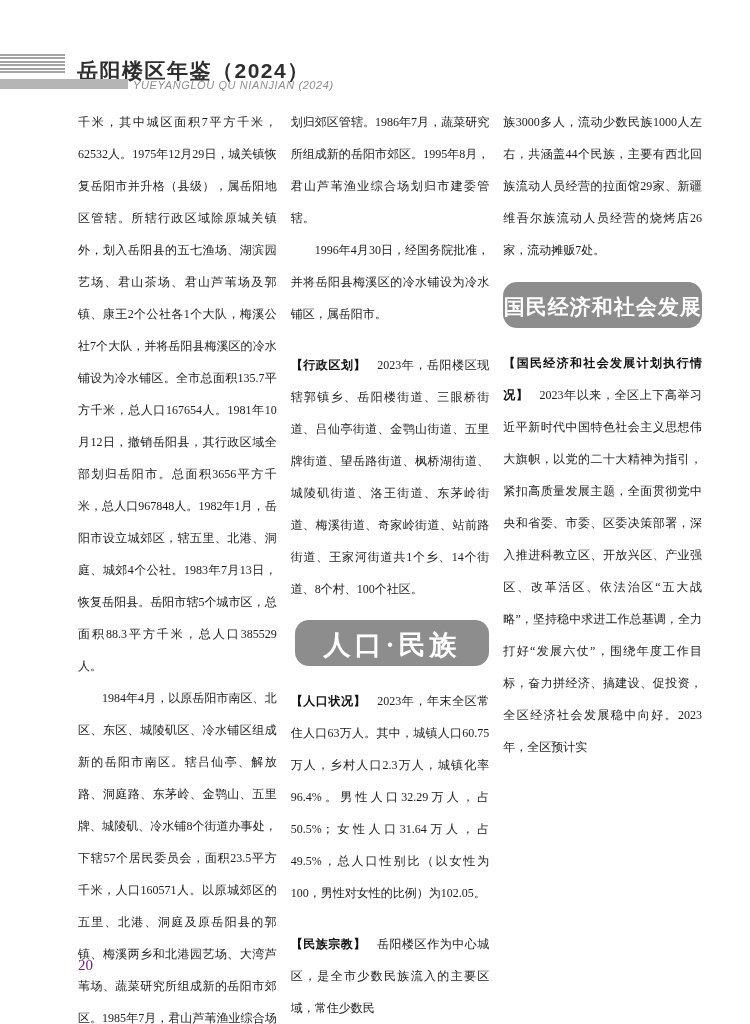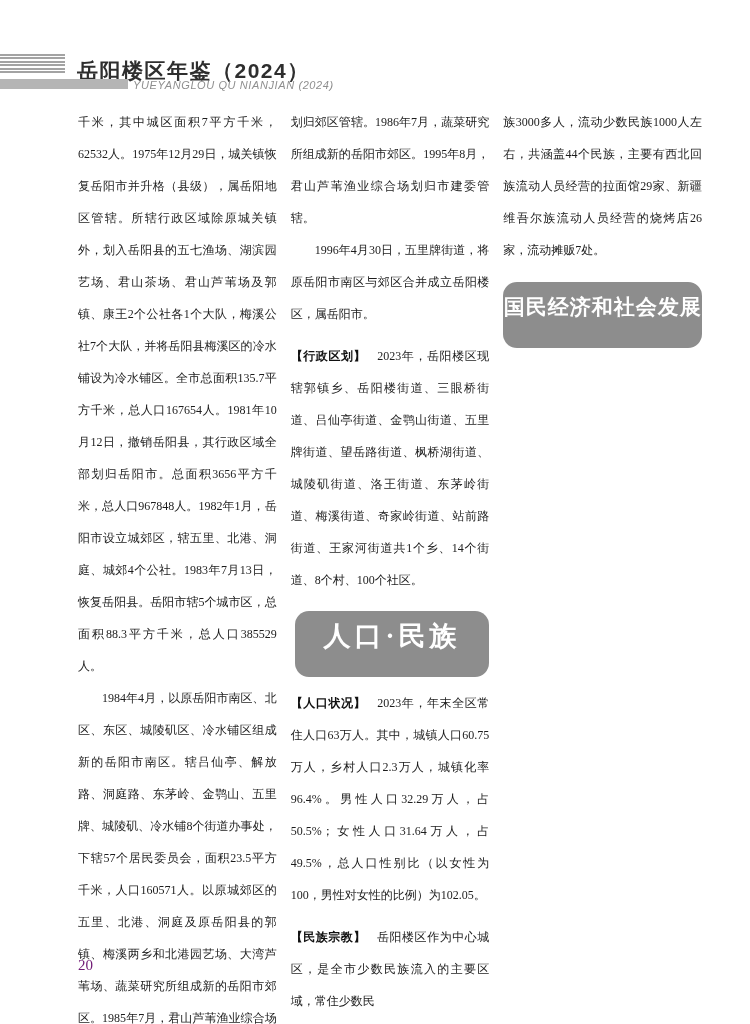--- a/index.html
+++ b/index.html
@@ -44,35 +44,35 @@
   }
   .col { flex:1 1 0; min-width:0; }
   .body {
     margin:0;
     font-size:12px;
     line-height:32px;
     text-align:justify;
     color:#1c1c1c;
   }
   .indent { text-indent:2em; }
-  .entry { margin-top:10px; }
+  .entry { margin-top:19px; }
   .entry-label {
     font-family:"Liberation Sans", sans-serif;
     font-weight:700;
     color:#111111;
     margin-right:11px;
   }
   
   .section-box {
     background:#8d8d8d;
     border-radius:14px;
     color:#ffffff;
     text-align:center;
     font-weight:700;
-    height:66px; line-height:50px;
+    height:46px; line-height:50px;
     white-space:nowrap;
     overflow:hidden;
   }
   .box-large { margin:15px 0 0 4px; font-size:27px; letter-spacing:4px; }
   .box-small { margin:16px 0 0 0; font-size:21px; letter-spacing:1px; }
   
   .page-number {
     position:absolute; left:78px; top:957px;
     font-size:15px; color:#701a75;
   }
@@ -91,29 +91,30 @@
 
   <div class="columns">
 
     <section class="col">
       <p class="body">千米，其中城区面积7平方千米，62532人。1975年12月29日，城关镇恢复岳阳市并升格（县级），属岳阳地区管辖。所辖行政区域除原城关镇外，划入岳阳县的五七渔场、湖滨园艺场、君山茶场、君山芦苇场及郭镇、康王2个公社各1个大队，梅溪公社7个大队，并将岳阳县梅溪区的冷水铺设为冷水铺区。全市总面积135.7平方千米，总人口167654人。1981年10月12日，撤销岳阳县，其行政区域全部划归岳阳市。总面积3656平方千米，总人口967848人。1982年1月，岳阳市设立城郊区，辖五里、北港、洞庭、城郊4个公社。1983年7月13日，恢复岳阳县。岳阳市辖5个城市区，总面积88.3平方千米，总人口385529人。</p>
       <p class="body indent">1984年4月，以原岳阳市南区、北区、东区、城陵矶区、冷水铺区组成新的岳阳市南区。辖吕仙亭、解放路、洞庭路、东茅岭、金鹗山、五里牌、城陵矶、冷水铺8个街道办事处，下辖57个居民委员会，面积23.5平方千米，人口160571人。以原城郊区的五里、北港、洞庭及原岳阳县的郭镇、梅溪两乡和北港园艺场、大湾芦苇场、蔬菜研究所组成新的岳阳市郊区。1985年7月，君山芦苇渔业综合场由岳阳市君山管理处</p>
     </section>
 
     <section class="col">
       <p class="body">划归郊区管辖。1986年7月，蔬菜研究所组成新的岳阳市郊区。1995年8月，君山芦苇渔业综合场划归市建委管辖。</p>
-      <p class="body indent">1996年4月30日，五里牌街道，将原岳阳市南区与郊区合并成立岳阳楼区，属岳阳市。</p>
+      <p class="body indent">1996年4月30日，经国务院批准，并将岳阳县梅溪区的冷水铺设为冷水铺区，属岳阳市。</p>
       <p class="body entry"><span class="entry-label">【行政区划】</span><span>2023年，岳阳楼区现辖郭镇乡、岳阳楼街道、三眼桥街道、吕仙亭街道、金鹗山街道、五里牌街道、望岳路街道、枫桥湖街道、城陵矶街道、洛王街道、东茅岭街道、梅溪街道、奇家岭街道、站前路街道、王家河街道共1个乡、14个街道、8个村、100个社区。</span></p>
       <div class="section-box box-large"><span>人口·民族</span></div>
       <p class="body entry"><span class="entry-label">【人口状况】</span><span>2023年，年末全区常住人口63万人。其中，城镇人口60.75万人，乡村人口2.3万人，城镇化率96.4%。男性人口32.29万人，占50.5%；女性人口31.64万人，占49.5%，总人口性别比（以女性为100，男性对女性的比例）为102.05。</span></p>
       <p class="body entry"><span class="entry-label">【民族宗教】</span><span>岳阳楼区作为中心城区，是全市少数民族流入的主要区域，常住少数民</span></p>
     </section>
 
     <section class="col">
       <p class="body">族3000多人，流动少数民族1000人左右，共涵盖44个民族，主要有西北回族流动人员经营的拉面馆29家、新疆维吾尔族流动人员经营的烧烤店26家，流动摊贩7处。</p>
       <div class="section-box box-small"><span>国民经济和社会发展</span></div>
+      <p class="body entry"><span class="entry-label">【国民经济和社会发展计划执行情况】</span><span>2023年以来，全区上下高举习近平新时代中国特色社会主义思想伟大旗帜，以党的二十大精神为指引，紧扣高质量发展主题，全面贯彻党中央和省委、市委、区委决策部署，深入推进科教立区、开放兴区、产业强区、改革活区、依法治区“五大战略”，坚持稳中求进工作总基调，全力打好“发展六仗”，围绕年度工作目标，奋力拼经济、搞建设、促投资，全区经济社会发展稳中向好。2023年，全区预计实</span></p>
     </section>
 
   </div>
 
   <div class="page-number">20</div>
 
 </div>
 
 </body></html>

